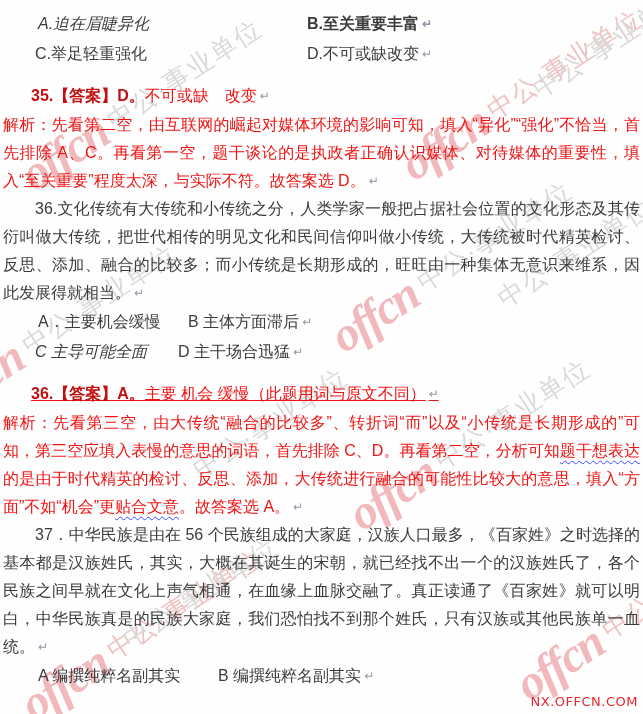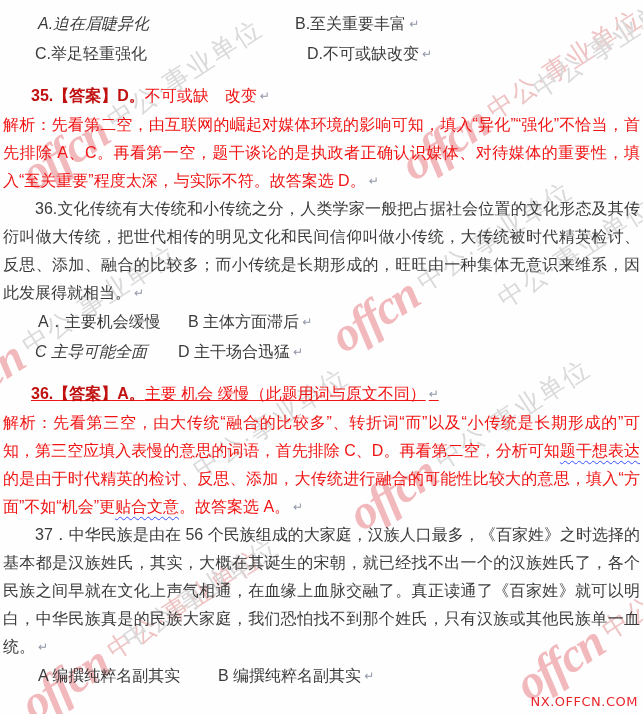--- a/index.html
+++ b/index.html
@@ -51,21 +51,21 @@
       <div class="wm" style="left: -45px; top: 371px;"><span class="wm-offcn">offcn</span><span class="wm-cjk gray">中公·事业单位</span></div>
       <div class="wm" style="left: 368px; top: 486px;"><span class="wm-offcn">offcn</span><span class="wm-cjk gray">中公·事业单位</span></div>
       <div class="wm" style="left: 40px; top: 676px;"><span class="wm-offcn">offcn</span><span class="wm-cjk pink">中公·事业单位</span></div>
       <div class="wm" style="left: 535px; top: 656px;"><span class="wm-offcn">offcn</span><span class="wm-cjk pink">中公·事业单位</span></div>
       <div class="wm" style="left: 540px; top: 75px;"><span class="wm-cjk gray">中公·事业单位</span></div>
       <div class="wm" style="left: 505px; top: 285px;"><span class="wm-cjk gray">中公·事业单位</span></div>
       <div class="wm" style="left: 200px; top: 455px;"><span class="wm-cjk gray">中公·事业单位</span></div>
       <div class="wm" style="left: 130px; top: 625px;"><span class="wm-cjk gray">中公·事业单位</span></div>
     </div>
   <div id="doc">
-      <div class="row opts"><span class="opt" style="margin-left: 35px; font-style: italic;">A.迫在眉睫异化</span><span class="opt-right" style="left: 292px;"><span class="opt">B.至关重要丰富</span><span class="pilcrow">↵</span></span></div>
+      <div class="row opts"><span class="opt" style="margin-left: 35px; font-style: italic;">A.迫在眉睫异化</span><span class="opt-right" style="left: 304px; font-weight: bold;"><span class="opt">B.至关重要丰富</span><span class="pilcrow">↵</span></span></div>
       <div class="row opts"><span class="opt" style="margin-left: 32px;">C.举足轻重强化</span><span class="opt-right" style="left: 304px;"><span class="opt">D.不可或缺改变</span><span class="pilcrow">↵</span></span></div>
       <div class="row ans" style="margin-left: 28px;"><span class="ans-prefix">35.【答案】D。</span><span class="ans-rest">不可或缺　改变</span><span class="pilcrow">↵</span></div>
       <div class="para red"><span>解析：先看第二空，由互联网的崛起对媒体环境的影响可知，填入“异化”“强化”不恰当，首先排除 A、C。再看第一空，题干谈论的是执政者正确认识媒体、对待媒体的重要性，填入“至关重要”程度太深，与实际不符。故答案选 D。</span><span class="pilcrow">↵</span></div>
       <div class="para q"><span>36.文化传统有大传统和小传统之分，人类学家一般把占据社会位置的文化形态及其传衍叫做大传统，把世代相传的明见文化和民间信仰叫做小传统，大传统被时代精英检讨、反思、添加、融合的比较多；而小传统是长期形成的，旺旺由一种集体无意识来维系，因此发展得就相当。</span><span class="pilcrow">↵</span></div>
       <div class="row opts"><span class="opt" style="margin-left: 35px;">A．主要机会缓慢</span><span class="opt-right" style="left: 185px;"><span class="opt">B 主体方面滞后</span><span class="pilcrow">↵</span></span></div>
       <div class="row opts"><span class="opt" style="margin-left: 32px; font-style: italic;">C 主导可能全面</span><span class="opt-right" style="left: 175px;"><span class="opt">D 主干场合迅猛</span><span class="pilcrow">↵</span></span></div>
       <div class="row ans" style="margin-left: 28px; text-decoration: underline;"><span class="ans-prefix">36.【答案】A。</span><span class="ans-rest">主要 机会 缓慢（此题用词与原文不同）</span><span class="pilcrow">↵</span></div>
       <div class="para red"><span>解析：先看第三空，由大传统“融合的比较多”、转折词“而”以及“小传统是长期形成的”可知，第三空应填入表慢的意思的词语，首先排除 C、D。再看第二空，分析可知</span><span class="wavy">题干想表达</span><span>的是由于时代精英的检讨、反思、添加，大传统进行融合的可能性比较大的意思，填入“方面”不如“机会”更</span><span class="wavy">贴合文意</span><span>。故答案选 A。</span><span class="pilcrow">↵</span></div>
       <div class="para q"><span>37．中华民族是由在 56 个民族组成的大家庭，汉族人口最多，《百家姓》之时选择的基本都是汉族姓氏，其实，大概在其诞生的宋朝，就已经找不出一个的汉族姓氏了，各个民族之间早就在文化上声气相通，在血缘上血脉交融了。真正读通了《百家姓》就可以明白，中华民族真是的民族大家庭，我们恐怕找不到那个姓氏，只有汉族或其他民族单一血统。</span><span class="pilcrow">↵</span></div>
       <div class="row opts"><span class="opt" style="margin-left: 35px; margin-top: 8px;">A 编撰纯粹名副其实</span><span class="opt-right" style="left: 215px;"><span class="opt">B 编撰纯粹名副其实</span><span class="pilcrow">↵</span></span></div>

